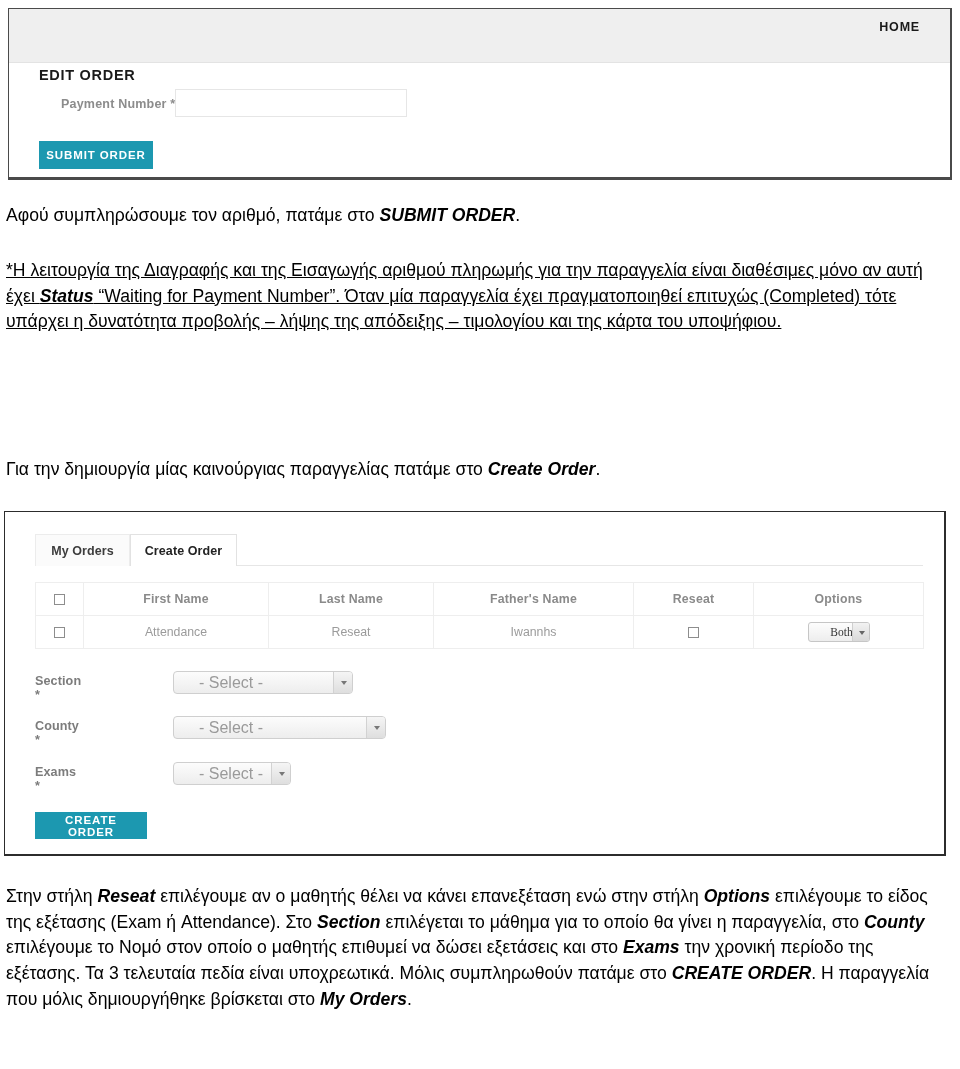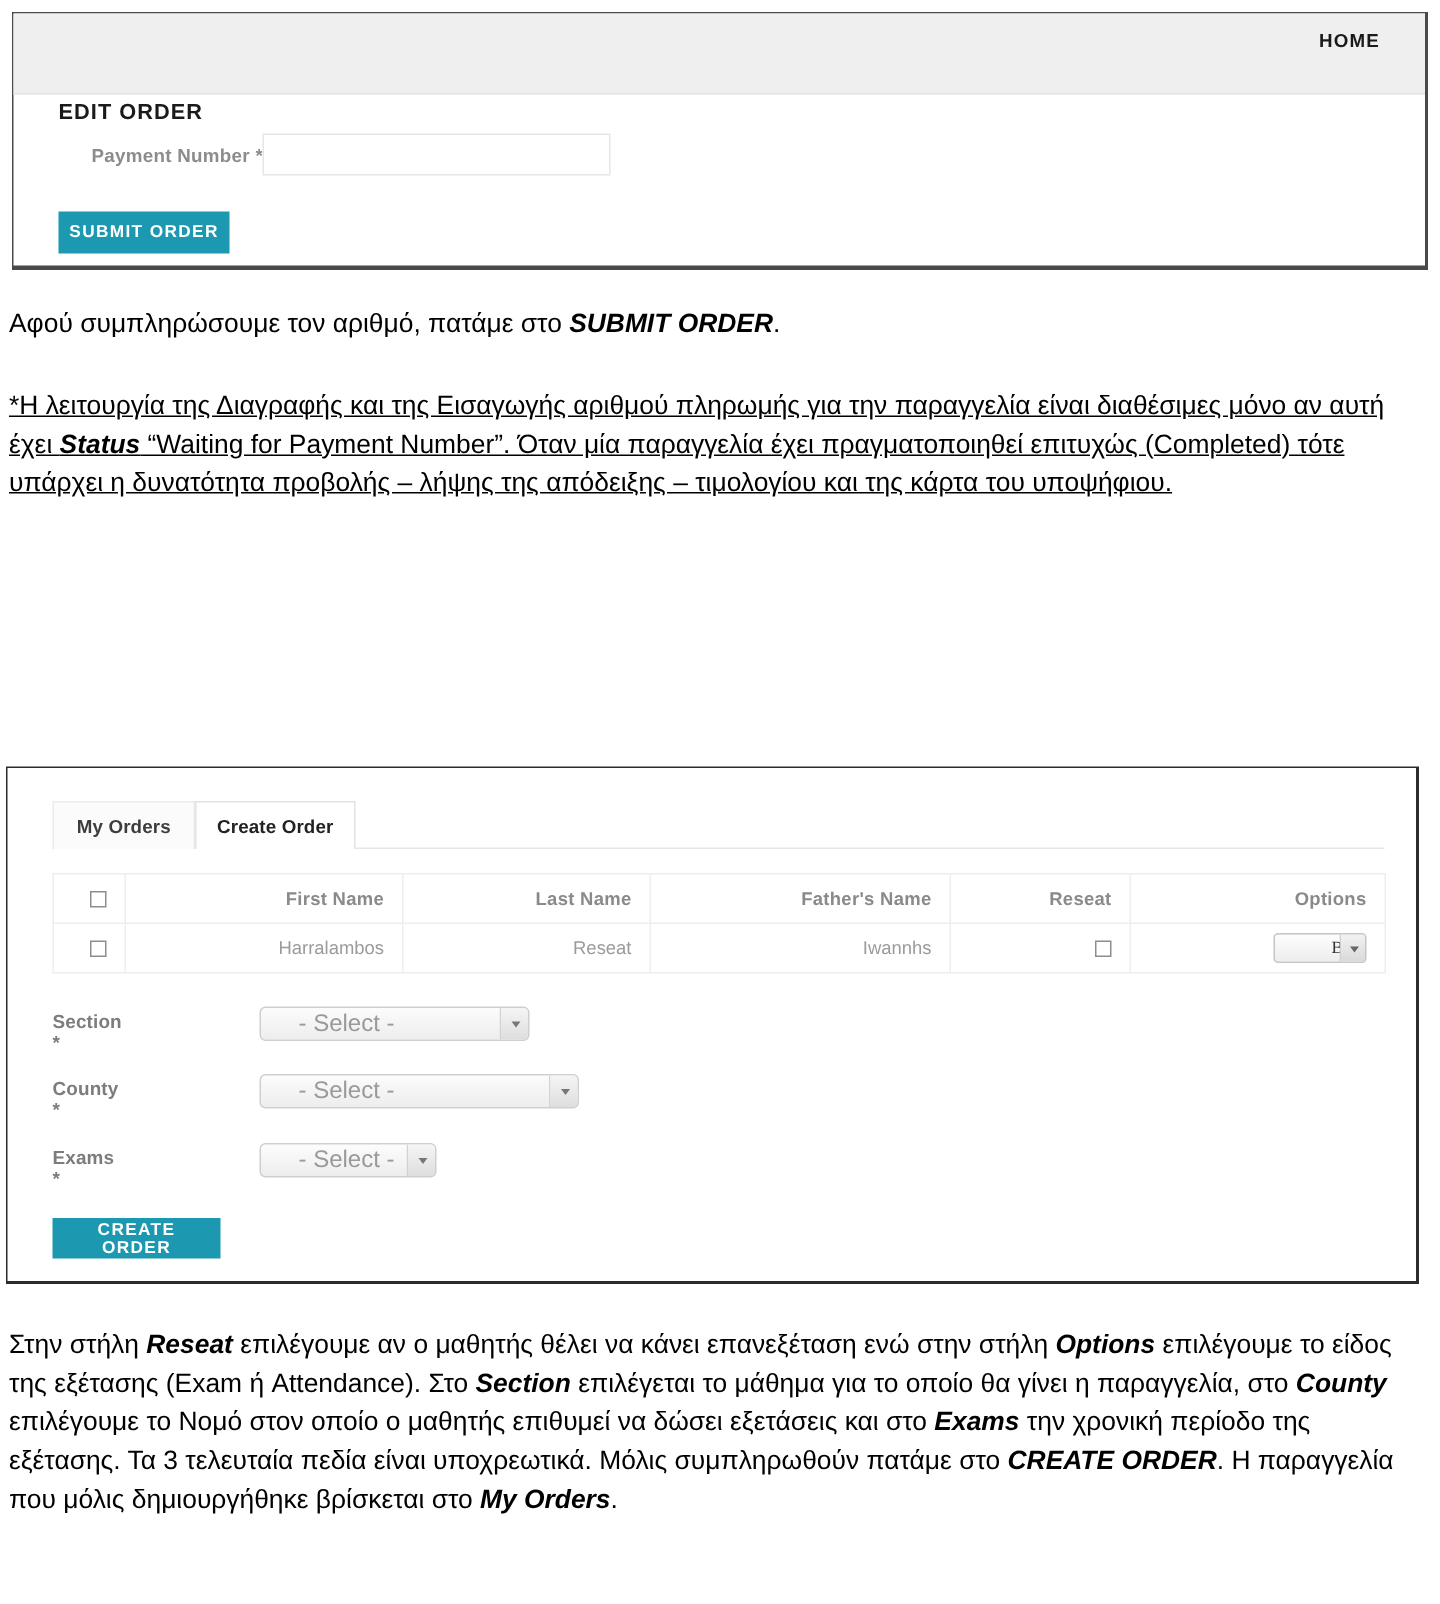--- a/index.html
+++ b/index.html
@@ -138,21 +138,21 @@
   .tbl {
     position: absolute; left: 30px; top: 70px;
     width: 888px;
     border-collapse: collapse;
     table-layout: fixed;
   }
   .tbl th, .tbl td {
     border: 1px solid #eeeeee;
     height: 33px;
     padding: 0 12px;
-    text-align: right;
+    text-align: center;
     font-size: 12.3px;
     vertical-align: middle;
   }
   .tbl th {
     color: #8a8a8a;
     font-weight: bold;
     letter-spacing: 0.2px;
   }
   .tbl td {
     color: #9b9b9b;
@@ -268,20 +268,23 @@
   </div>
 
   <div class="prose p1">
     <span>Αφού συμπληρώσουμε τον αριθμό, πατάμε  στο </span><b>SUBMIT ORDER</b><span>.</span>
   </div>
 
   <div class="prose p2">
     <span>*Η λειτουργία της Διαγραφής και της Εισαγωγής αριθμού πληρωμής για την παραγγελία είναι διαθέσιμες μόνο αν αυτή έχει </span><b>Status</b><span> “Waiting for Payment Number”. Όταν μία παραγγελία έχει πραγματοποιηθεί επιτυχώς (Completed) τότε υπάρχει η δυνατότητα προβολής – λήψης της απόδειξης – τιμολογίου και της κάρτα του υποψήφιου.</span>
   </div>
 
+  <div class="prose p3">
+    <span>Για την δημιουργία μίας καινούργιας παραγγελίας πατάμε στο </span><b>Create Order</b><span>.</span>
+  </div>
 
   <div class="shot2">
 
     <div class="tabstrip-line"></div>
     <div class="tabs">
       <div class="tab tab0">My Orders</div>
       <div class="tab tab1">Create Order</div>
     </div>
 
     <table class="tbl">
@@ -303,21 +306,21 @@
           <th>Father's Name</th>
           <th>Reseat</th>
           <th>Options</th>
         </tr>
       </thead>
       <tbody>
         <tr>
           <td>
             <span class="chk"></span>
           </td>
-          <td>Harralambos</td>
+          <td>Attendance</td>
           <td>Reseat</td>
           <td>Iwannhs</td>
           <td>
             <span class="chk"></span>
           </td>
           <td>
             <span class="minisel"><span>Both</span><span class="arrowbox"></span></span>
           </td>
         </tr>
       </tbody>

